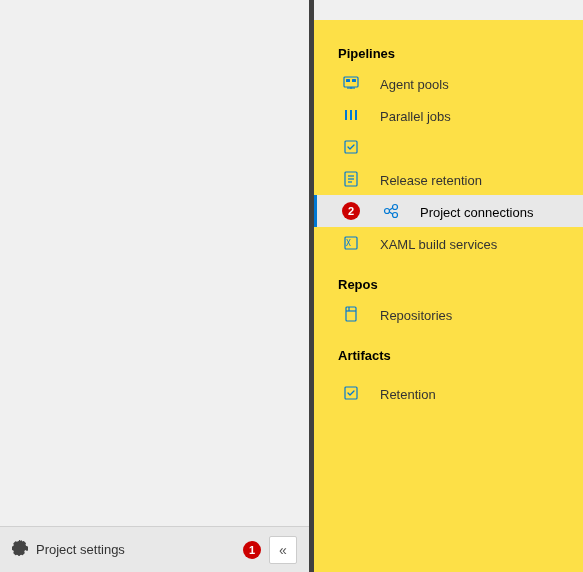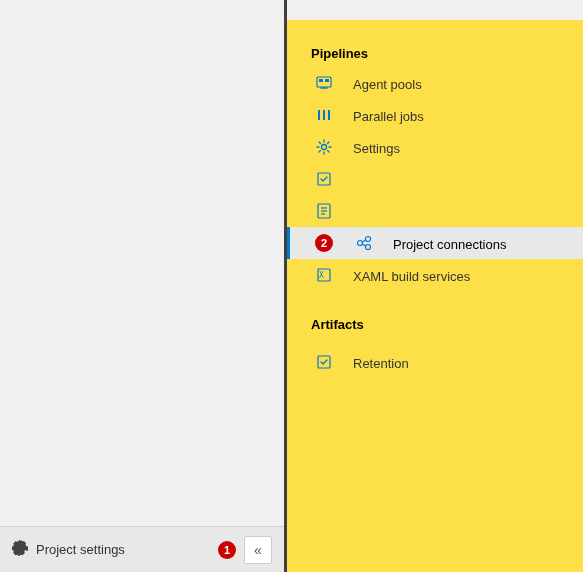--- a/index.html
+++ b/index.html
@@ -6,27 +6,27 @@
     body {
       width: 583px;
       height: 572px;
       font-family: 'Segoe UI', Arial, sans-serif;
       font-size: 13px;
       display: flex;
       overflow: hidden;
       background: #f0f0f0;
     }
     .left-panel {
-      width: 287px;
+      width: 314px;
       height: 572px;
       background: #f0f0f0;
       display: flex;
       flex-direction: column;
       justify-content: flex-end;
-      border-right: 3px solid #404040;
+      border-right: 5px solid #404040;
     }
     .project-settings-bar {
       height: 46px;
       background: #e8e8e8;
       border-top: 1px solid #d0d0d0;
       display: flex;
       align-items: center;
       padding: 0 12px;
       gap: 8px;
     }
@@ -175,43 +175,35 @@
           <rect x="2" y="3" width="2" height="10" fill="#0078d4"></rect>
           <rect x="7" y="3" width="2" height="10" fill="#0078d4"></rect>
           <rect x="12" y="3" width="2" height="10" fill="#0078d4"></rect>
         </svg>
       </span>
       <span class="item-label">Parallel jobs</span>
     </div>
     <div class="menu-item">
       <span class="item-icon">
         <svg width="16" height="16" viewBox="0 0 16 16">
-          <circle cx="8" cy="8" r="2.5" stroke="#0078d4" stroke-width="1.3" fill="none"></circle>
-          <path d="M8 1v2M8 13v2M1 8h2M13 8h2M3.05 3.05l1.41 1.41M11.54 11.54l1.41 1.41M3.05 12.95l1.41-1.41M11.54 4.46l1.41-1.41" stroke="#0078d4" stroke-width="1.3" stroke-linecap="round"></path>
-        </svg>
-      </span>
-      <span class="item-label">Settings</span>
-    </div>
-    <div class="menu-item">
-      <span class="item-icon">
-        <svg width="16" height="16" viewBox="0 0 16 16">
           <rect x="2" y="2" width="12" height="12" rx="1" stroke="#0078d4" stroke-width="1.2" fill="none"></rect>
           <polyline points="5,8 7,10 11,6" stroke="#0078d4" stroke-width="1.3" fill="none" stroke-linecap="round" stroke-linejoin="round"></polyline>
         </svg>
       </span>
     </div>
     <div class="menu-item">
       <span class="item-icon">
         <svg width="16" height="16" viewBox="0 0 16 16">
           <rect x="2" y="1" width="12" height="14" rx="1" stroke="#0078d4" stroke-width="1.2" fill="none"></rect>
           <line x1="5" y1="5" x2="11" y2="5" stroke="#0078d4" stroke-width="1.2"></line>
           <line x1="5" y1="8" x2="11" y2="8" stroke="#0078d4" stroke-width="1.2"></line>
           <line x1="5" y1="11" x2="9" y2="11" stroke="#0078d4" stroke-width="1.2"></line>
         </svg>
       </span>
+      <span class="item-label">Release retention</span>
     </div>
     <div class="menu-item active">
       <div class="active-indicator"></div>
       <div class="badge-2">2</div>
       <span class="item-icon">
         <svg width="16" height="16" viewBox="0 0 16 16">
           <circle cx="4" cy="8" r="2.5" stroke="#0078d4" stroke-width="1.2" fill="none"></circle>
           <circle cx="12" cy="4" r="2.5" stroke="#0078d4" stroke-width="1.2" fill="none"></circle>
           <circle cx="12" cy="12" r="2.5" stroke="#0078d4" stroke-width="1.2" fill="none"></circle>
           <line x1="6.5" y1="7" x2="9.5" y2="5" stroke="#0078d4" stroke-width="1.2"></line>
@@ -223,20 +215,31 @@
     <div class="menu-item">
       <span class="item-icon">
         <svg width="16" height="16" viewBox="0 0 16 16">
           <rect x="2" y="2" width="12" height="12" rx="1" stroke="#0078d4" stroke-width="1.2" fill="none"></rect>
           <text x="3" y="11" font-size="8" fill="#0078d4" font-family="monospace">X</text>
         </svg>
       </span>
       <span class="item-label">XAML build services</span>
     </div>
     <div class="divider"></div>
+    <div class="section-header">Repos</div>
+    <div class="menu-item">
+      <span class="item-icon">
+        <svg width="16" height="16" viewBox="0 0 16 16">
+          <rect x="3" y="1" width="10" height="14" rx="1" stroke="#0078d4" stroke-width="1.2" fill="none"></rect>
+          <line x1="3" y1="5" x2="13" y2="5" stroke="#0078d4" stroke-width="1.2"></line>
+          <line x1="6" y1="1" x2="6" y2="5" stroke="#0078d4" stroke-width="1.2"></line>
+        </svg>
+      </span>
+      <span class="item-label">Repositories</span>
+    </div>
     <div class="divider"></div>
     <div class="section-header">Artifacts</div>
     <div class="divider"></div>
     <div class="menu-item">
       <span class="item-icon">
         <svg width="16" height="16" viewBox="0 0 16 16">
           <rect x="2" y="2" width="12" height="12" rx="1" stroke="#0078d4" stroke-width="1.2" fill="none"></rect>
           <polyline points="5,8 7,10 11,6" stroke="#0078d4" stroke-width="1.3" fill="none" stroke-linecap="round" stroke-linejoin="round"></polyline>
         </svg>
       </span>

